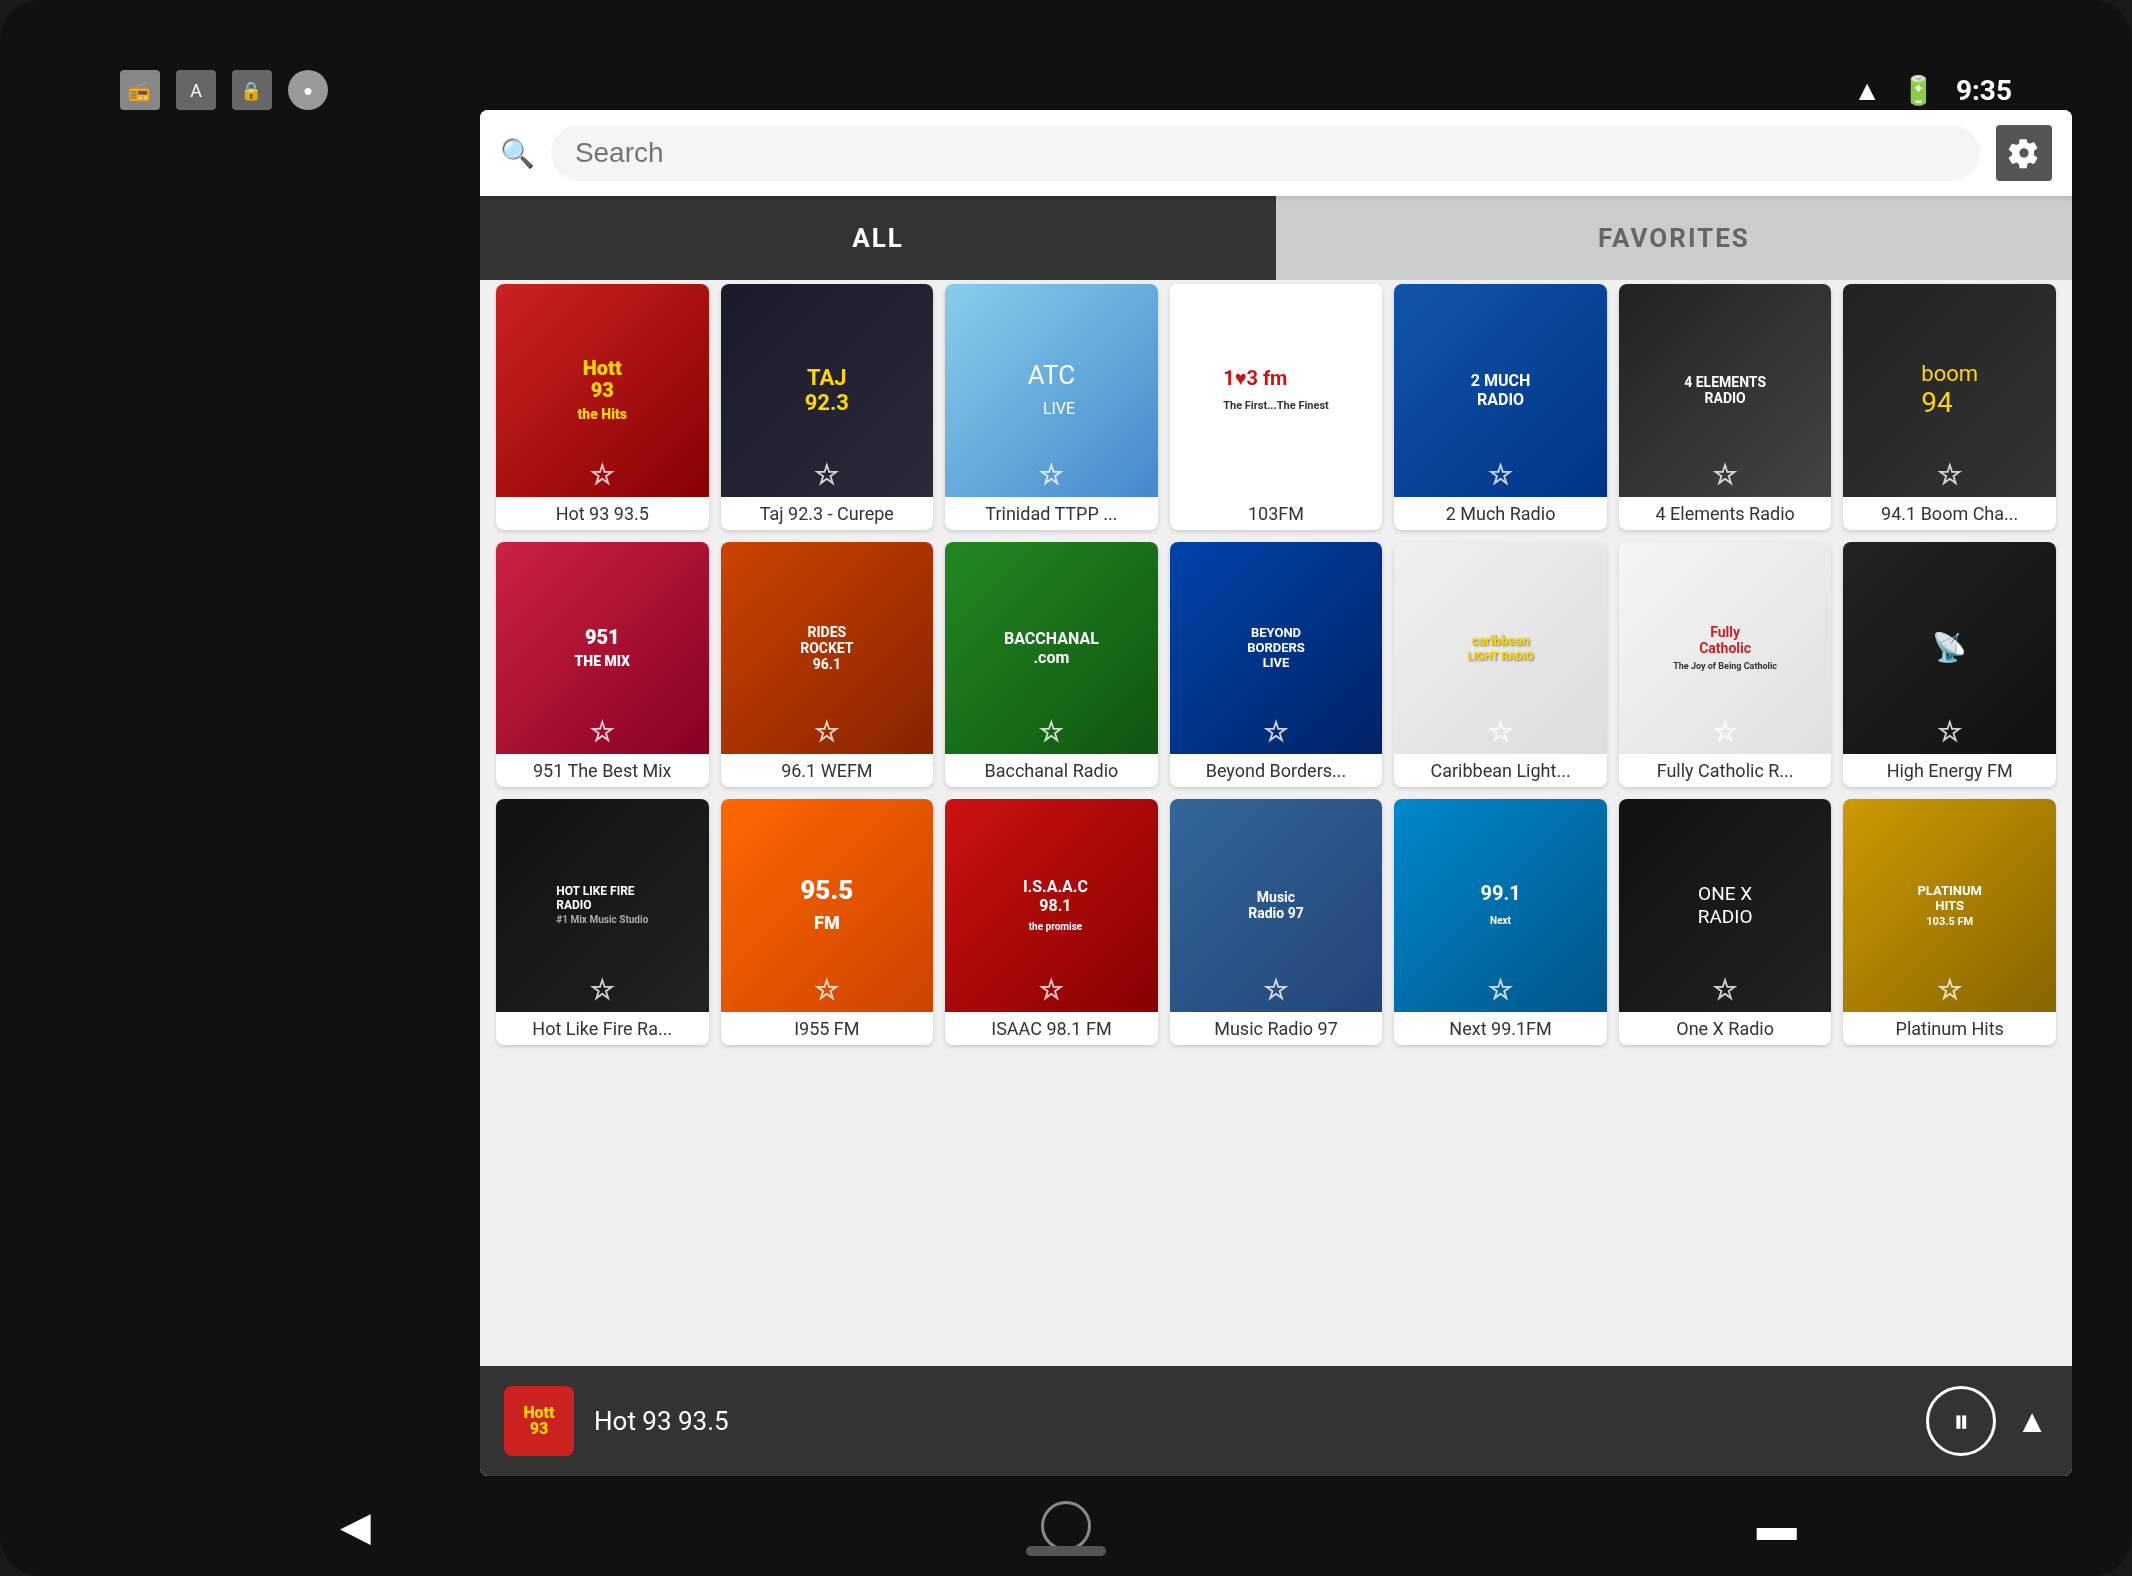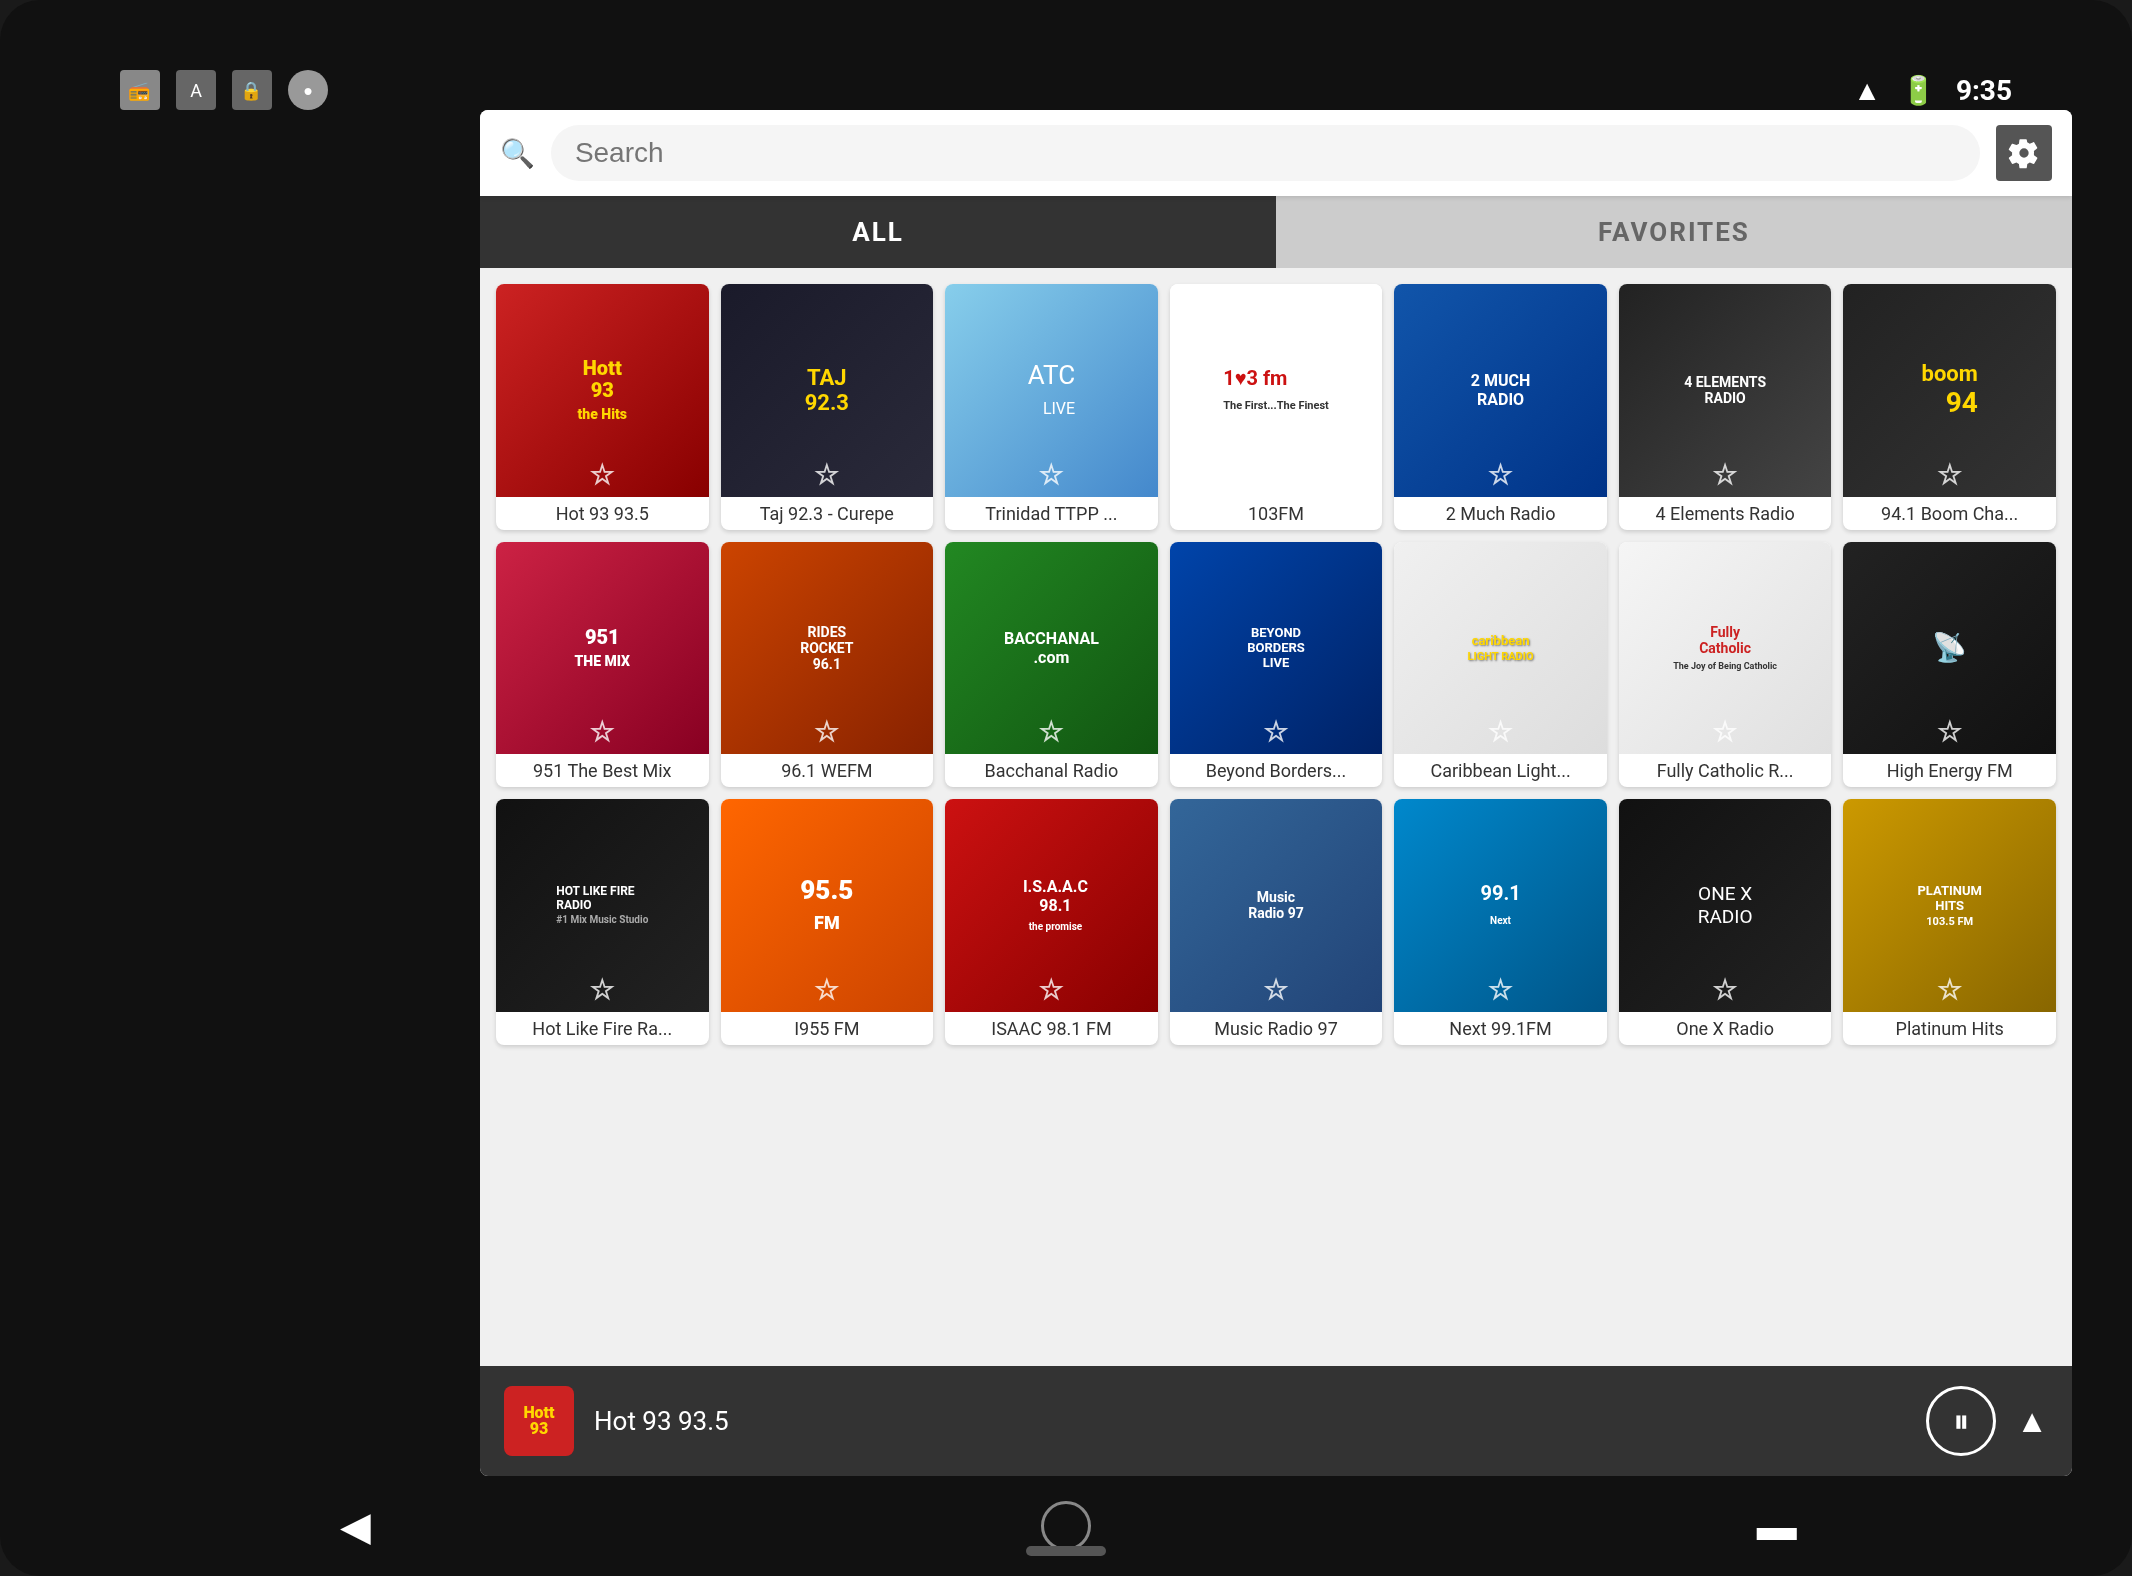--- a/index.html
+++ b/index.html
@@ -107,21 +107,21 @@
       cursor: pointer;
     }
     .settings-btn svg { width: 32px; height: 32px; fill: white; }
 
     
     .tabs {
       position: absolute;
       top: 86px;
       left: 0;
       right: 0;
-      height: 72px;
+      height: 84px;
       display: flex;
     }
     .tab {
       flex: 1;
       display: flex;
       align-items: center;
       justify-content: center;
       font-size: 26px;
       font-weight: bold;
       letter-spacing: 2px;
@@ -416,21 +416,21 @@
       <div class="radio-card">
         <div class="radio-card-image card-4elements">
           <div style="font-size:14px;font-weight:bold;color:white;text-align:center;">4 ELEMENTS<br>RADIO</div>
           <div class="radio-card-star">☆</div>
         </div>
         <div class="radio-card-label">4 Elements Radio</div>
       </div>
 
       <div class="radio-card">
         <div class="radio-card-image card-boom94">
-          <div style="font-size:22px;font-weight:700;color:#FFD700;text-align:right;">boom<br><span style="font-size:28px;">94</span></div>
+          <div style="font-size:22px;font-weight:400;color:#FFD700;text-align:left;">boom<br><span style="font-size:28px;">94</span></div>
           <div class="radio-card-star">☆</div>
         </div>
         <div class="radio-card-label">94.1 Boom Cha...</div>
       </div>
 
       <div class="radio-card">
         <div class="radio-card-image card-951">
           <div style="font-size:20px;font-weight:900;color:white;text-align:center;line-height:1.1;">951<br><span style="font-size:14px;">THE MIX</span></div>
           <div class="radio-card-star">☆</div>
         </div>

